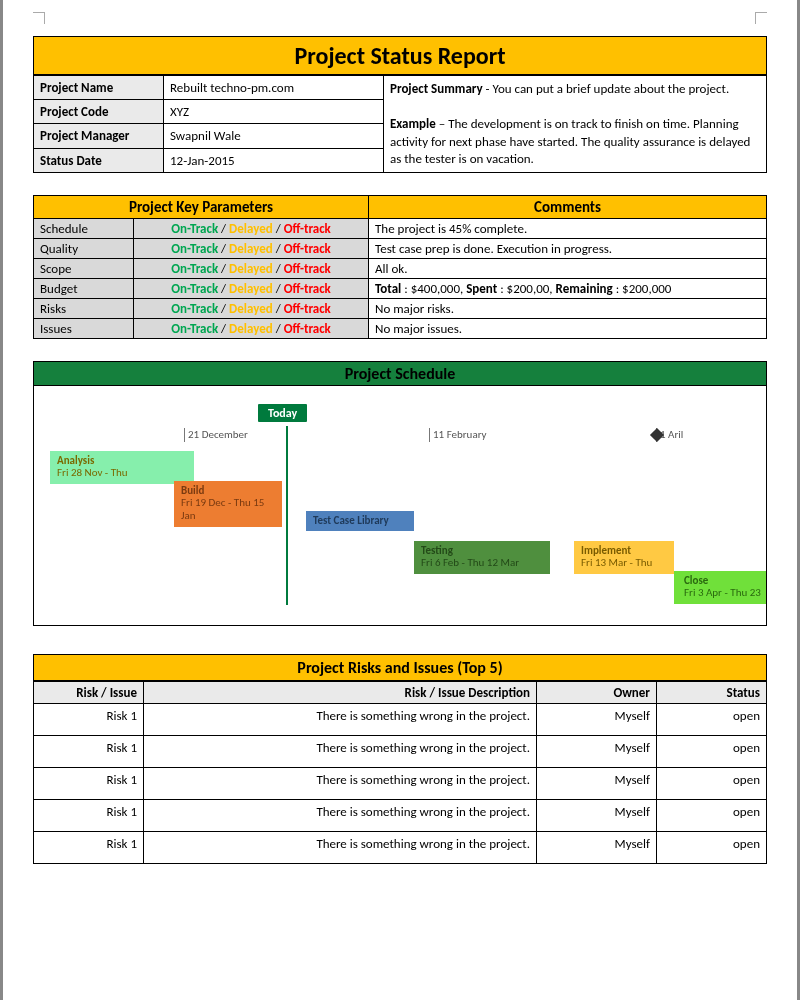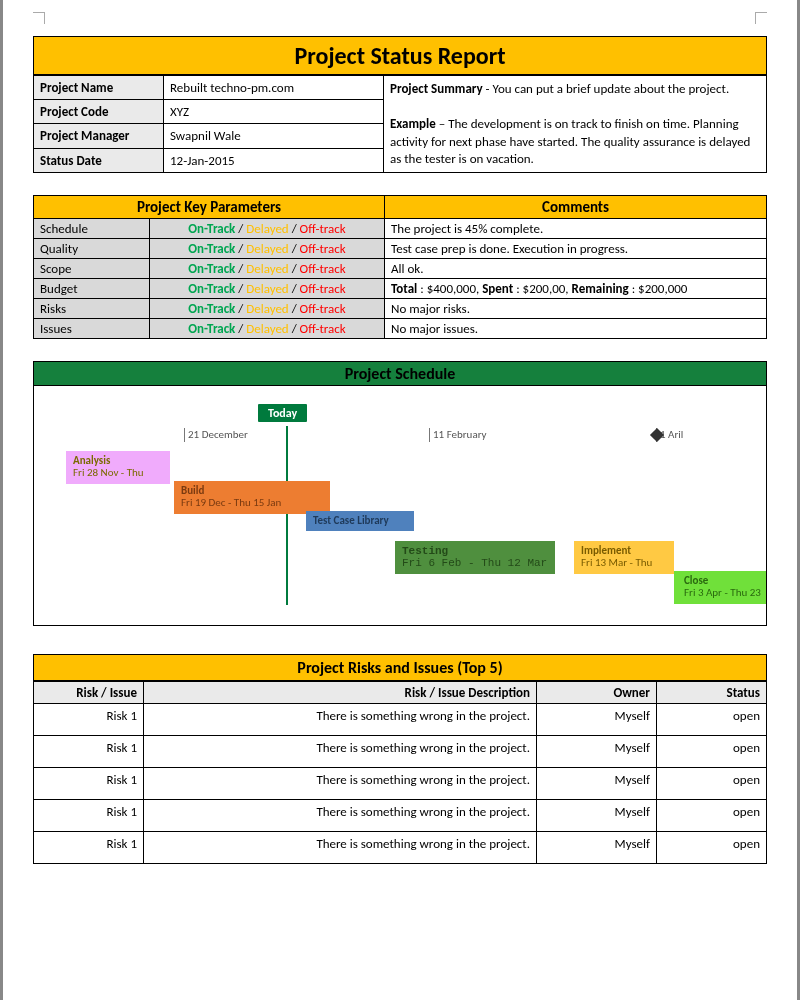--- a/index.html
+++ b/index.html
@@ -64,25 +64,25 @@
   .section-gap { height: 22px; }
 
   .params-header td {
     background: #ffc000;
     font-weight: bold;
     text-align: center;
     padding: 2px 4px;
     font-size: 15px;
   }
   .params-table td { padding: 2px 6px; }
-  .params-table td.pname { background: #d9d9d9; width: 116px; }
+  .params-table td.pname { background: #d9d9d9; width: 100px; }
   .params-table td.pstatus { background: #d9d9d9; text-align: center; width: 235px; }
   .ontrack { color: #00a651; font-weight: bold; }
-  .delayed { color: #ffc000; font-weight: normal; }
-  .offtrack { color: #ff0000; font-weight: normal; }
+  .delayed { color: #ffc000; font-weight: bold; }
+  .offtrack { color: #ff0000; font-weight: bold; }
 
   .sched-title {
     background: #15803d;
     border: 1px solid #000;
     text-align: center;
     font-weight: bold;
     font-size: 16px;
     padding: 2px 0;
   }
   .sched-body {
@@ -232,26 +232,26 @@
     <div class="section-gap"></div>
 
     <div class="sched-title">Project Schedule</div>
     <div class="sched-body" id="sched-body">
         <div class="today-label" style="left: 224px; top: 18px;">Today</div>
         <div class="today-line" style="left: 252px;"></div>
         <div class="axis-tick" style="left: 150px;">21 December</div>
         <div class="axis-tick" style="left: 395px;">11 February</div>
         <div class="axis-tick" style="left: 622px;">1  Aril</div>
         <div class="milestone-diamond" style="left: 618px; top: 44px;"></div>
-        <div class="gantt-bar" style="left: 32px; top: 65px; width: 104px; background: #f0abfc; color: rgb(122, 106, 0);"><b>Analysis</b><span>Fri 28 Nov - Thu</span></div>
-        <div class="gantt-bar" style="left: 140px; top: 95px; width: 156px; background: rgb(237, 125, 49); color: rgb(122, 58, 16);"><b>Build</b><span>Fri 19 Dec - Thu 15 Jan</span></div>
+        <div class="gantt-bar" style="left: 16px; top: 65px; width: 144px; background: #86efac; color: rgb(122, 106, 0);"><b>Analysis</b><span>Fri 28 Nov - Thu</span></div>
+        <div class="gantt-bar" style="left: 140px; top: 95px; width: 108px; background: rgb(237, 125, 49); color: rgb(122, 58, 16);"><b>Build</b><span>Fri 19 Dec - Thu 15 Jan</span></div>
         <div class="gantt-bar" style="left: 272px; top: 125px; width: 108px; background: rgb(79, 129, 189); color: rgb(31, 58, 90);">
           <b>Test Case Library</b>
         </div>
-        <div class="gantt-bar" style="left: 361px; top: 155px; width: 160px; background: rgb(79, 143, 62); color: rgb(35, 74, 24); font-family: Liberation Mono, monospace;"><b>Testing</b><span>Fri 6 Feb - Thu 12 Mar</span></div>
+        <div class="gantt-bar" style="left: 380px; top: 155px; width: 136px; background: rgb(79, 143, 62); color: rgb(35, 74, 24);"><b>Testing</b><span>Fri 6 Feb - Thu 12 Mar</span></div>
         <div class="gantt-bar" style="left: 540px; top: 155px; width: 100px; background: rgb(255, 201, 67); color: rgb(122, 92, 0);"><b>Implement</b><span>Fri 13 Mar - Thu</span></div>
         <div class="gantt-bar" style="left: 640px; top: 185px; width: 95px; background: rgb(112, 224, 58); color: rgb(42, 106, 15); padding-left: 9px;"><b>Close</b><span>Fri 3 Apr - Thu 23</span></div>
       </div>
 
     <div style="height:28px"></div>
 
     <div class="risks-title">Project Risks and Issues (Top 5)</div>
     <table class="risks-table">
       <tbody>
           <tr>

